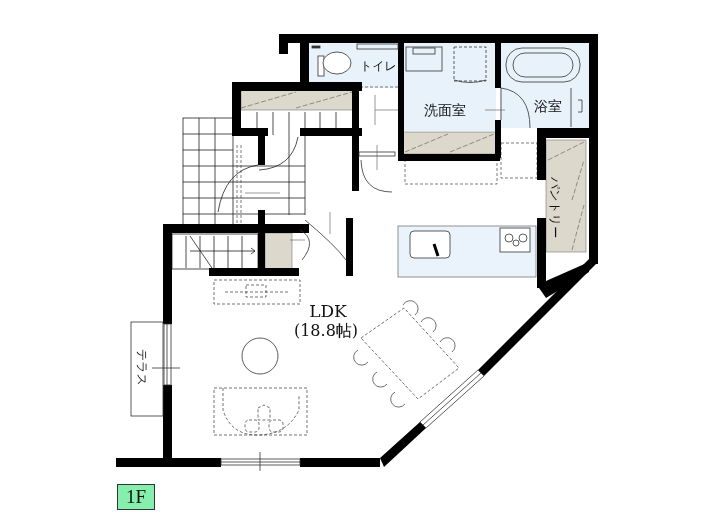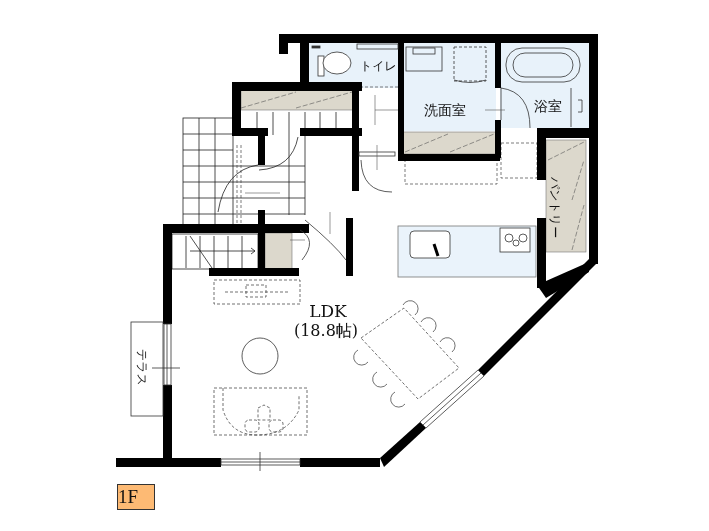--- a/index.html
+++ b/index.html
@@ -1,20 +1,20 @@
 <!DOCTYPE html>
 <html><head>
 <meta charset="utf-8">
 <style>
   html, body { margin: 0; padding: 0; background: #ffffff; }
   body { width: 709px; height: 531px; position: relative; overflow: hidden; font-family: "DejaVu Serif", "Liberation Serif", serif; }
   #plan { position: absolute; left: 0; top: 0; }
   .lbl { font-family: "DejaVu Serif", "Liberation Serif", serif; fill: #111; }
-  .floor-badge { position: absolute; left: 117px; top: 484px; width: 36px; height: 24px; border: 1px solid #333; background:#fdba74;
-    font-family: "Liberation Serif", "DejaVu Serif", serif; font-size: 19px; line-height: 24px; color:#111; }
+  .floor-badge { position: absolute; left: 117px; top: 484px; width: 36px; height: 24px; border: 1px solid #333; background:#86efac;
+    font-family: "Liberation Serif", "DejaVu Serif", serif; font-size: 19px; line-height: 24px; text-align: center; color:#111; }
 </style>
 </head>
 <body>
 
 <svg id="plan" width="709" height="531" viewBox="0 0 709 531" xmlns="http://www.w3.org/2000/svg">
 
   <g>
     <rect x="309" y="43" width="89" height="45" fill="#e8f2fa"></rect>
     <rect x="403" y="43" width="93" height="88" fill="#e8f2fa"></rect>
     <rect x="500" y="43" width="89" height="85" fill="#e8f2fa"></rect>

